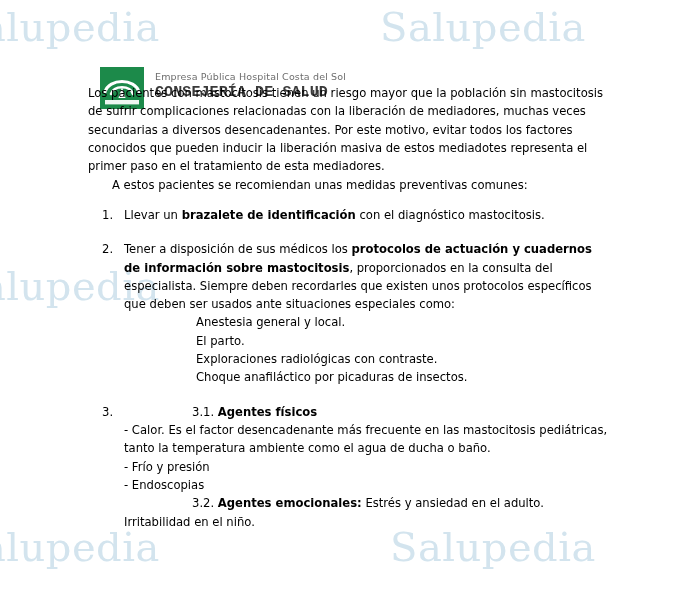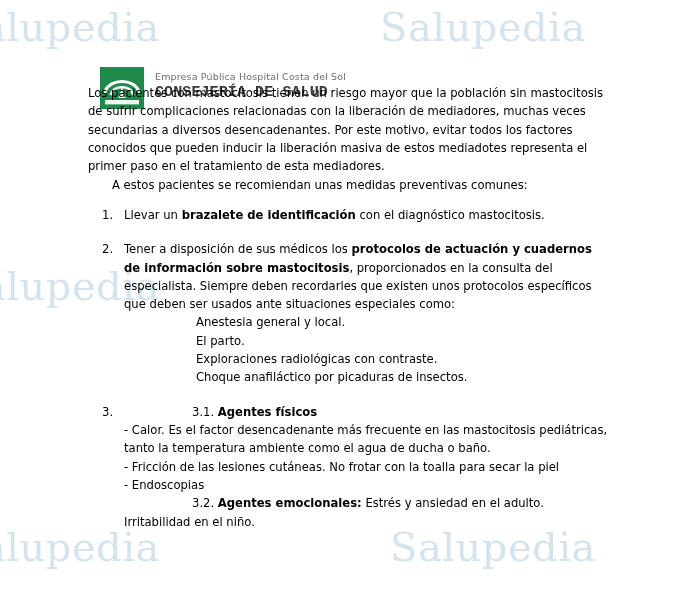--- a/index.html
+++ b/index.html
@@ -200,21 +200,21 @@
 
       <li>
         <span class="li-num">3.</span>
 
         
         <div class="indent-2">
           <span>3.1.</span>
           <b>Agentes físicos</b>
         </div>
         <div>- Calor. Es el factor desencadenante más frecuente en las mastocitosis pediátricas, tanto la temperatura ambiente como el agua de ducha o baño.</div>
-        <div>- Fricción de las lesiones cutáneas. No frotar con la toalla para secar la piel</div>
+        <div>- Frío y presión</div>
         <div>- Endoscopias</div>
 
         
         <div>
           <span class="indent-2" style="display:inline-block;">3.2.</span>
           <b>Agentes emocionales:</b><span> Estrés y ansiedad en el adulto. Irritabilidad en el niño.</span>
         </div>
 
         
         

